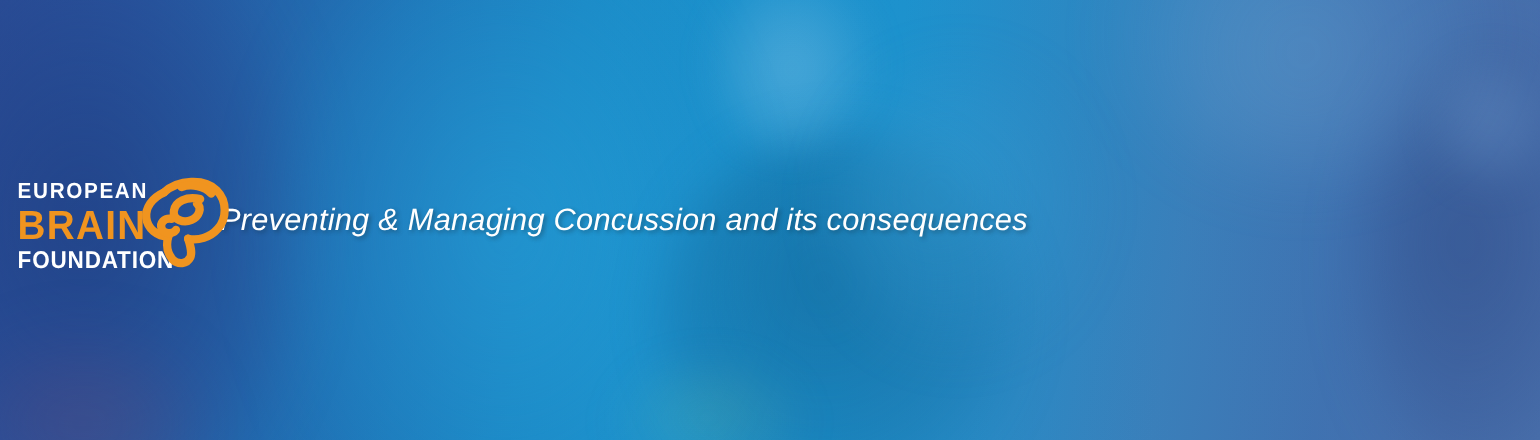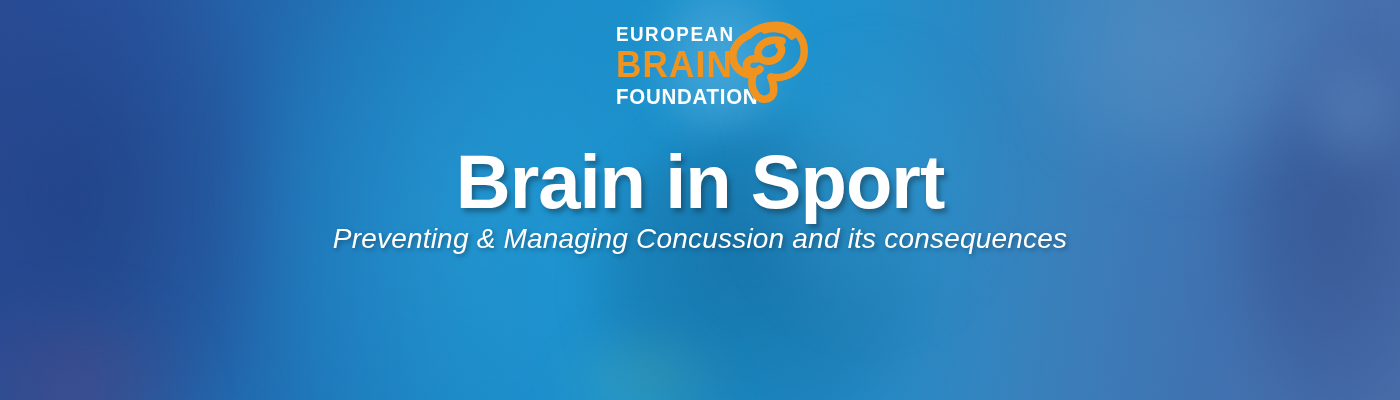--- a/index.html
+++ b/index.html
@@ -124,21 +124,21 @@
     inset: 0;
     background: linear-gradient(92deg, rgba(36,72,150,0.30) 0%, rgba(26,140,200,0.05) 40%, rgba(30,120,190,0.05) 62%, rgba(60,95,160,0.28) 100%);
     pointer-events: none;
   }
 
   
   #content {
     position: absolute;
     inset: 0;
     display: flex;
-    flex-direction: column;
+    flex-direction: row;
     align-items: center;
   }
 
   
   #logo {
     position: relative;
     margin-top: 22px;
     width: 200px;
     height: 98px;
   }
@@ -253,18 +253,17 @@
 
           <path d="M64 23 C52 20, 41 25, 40 34 C39 42, 49 45, 56 42 C63 39, 66 31, 61 27"></path>
 
           <path d="M38 41 C31 40, 27 45, 29 50 C31 55, 39 55, 42 51"></path>
 
           <path d="M47 12 C56 9, 68 11, 74 18"></path>
         </g>
       </svg>
     </div>
 
-    <div id="title">Brain in Sport</div>
 
     <div id="subtitle">Preventing &amp; Managing Concussion and its consequences</div>
 
   </div>
 </div>
 
 </body></html>

